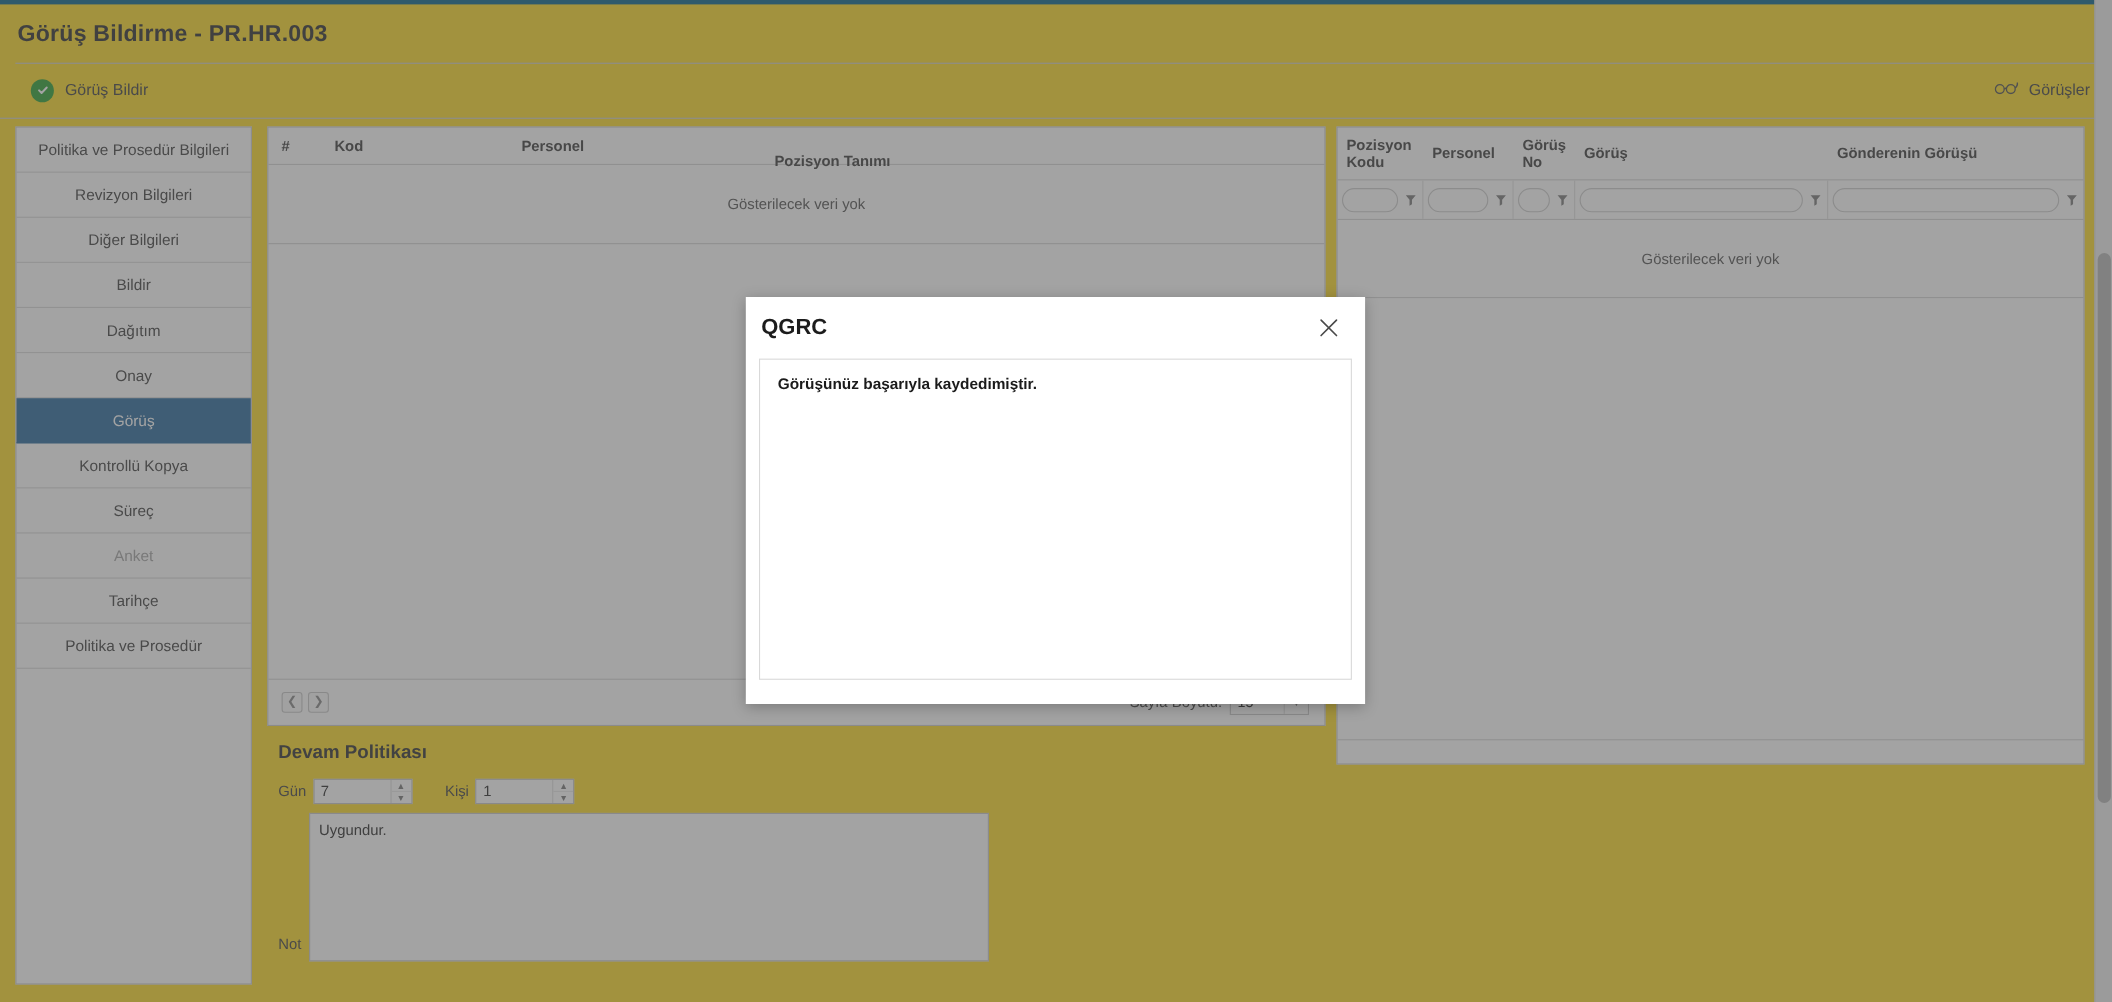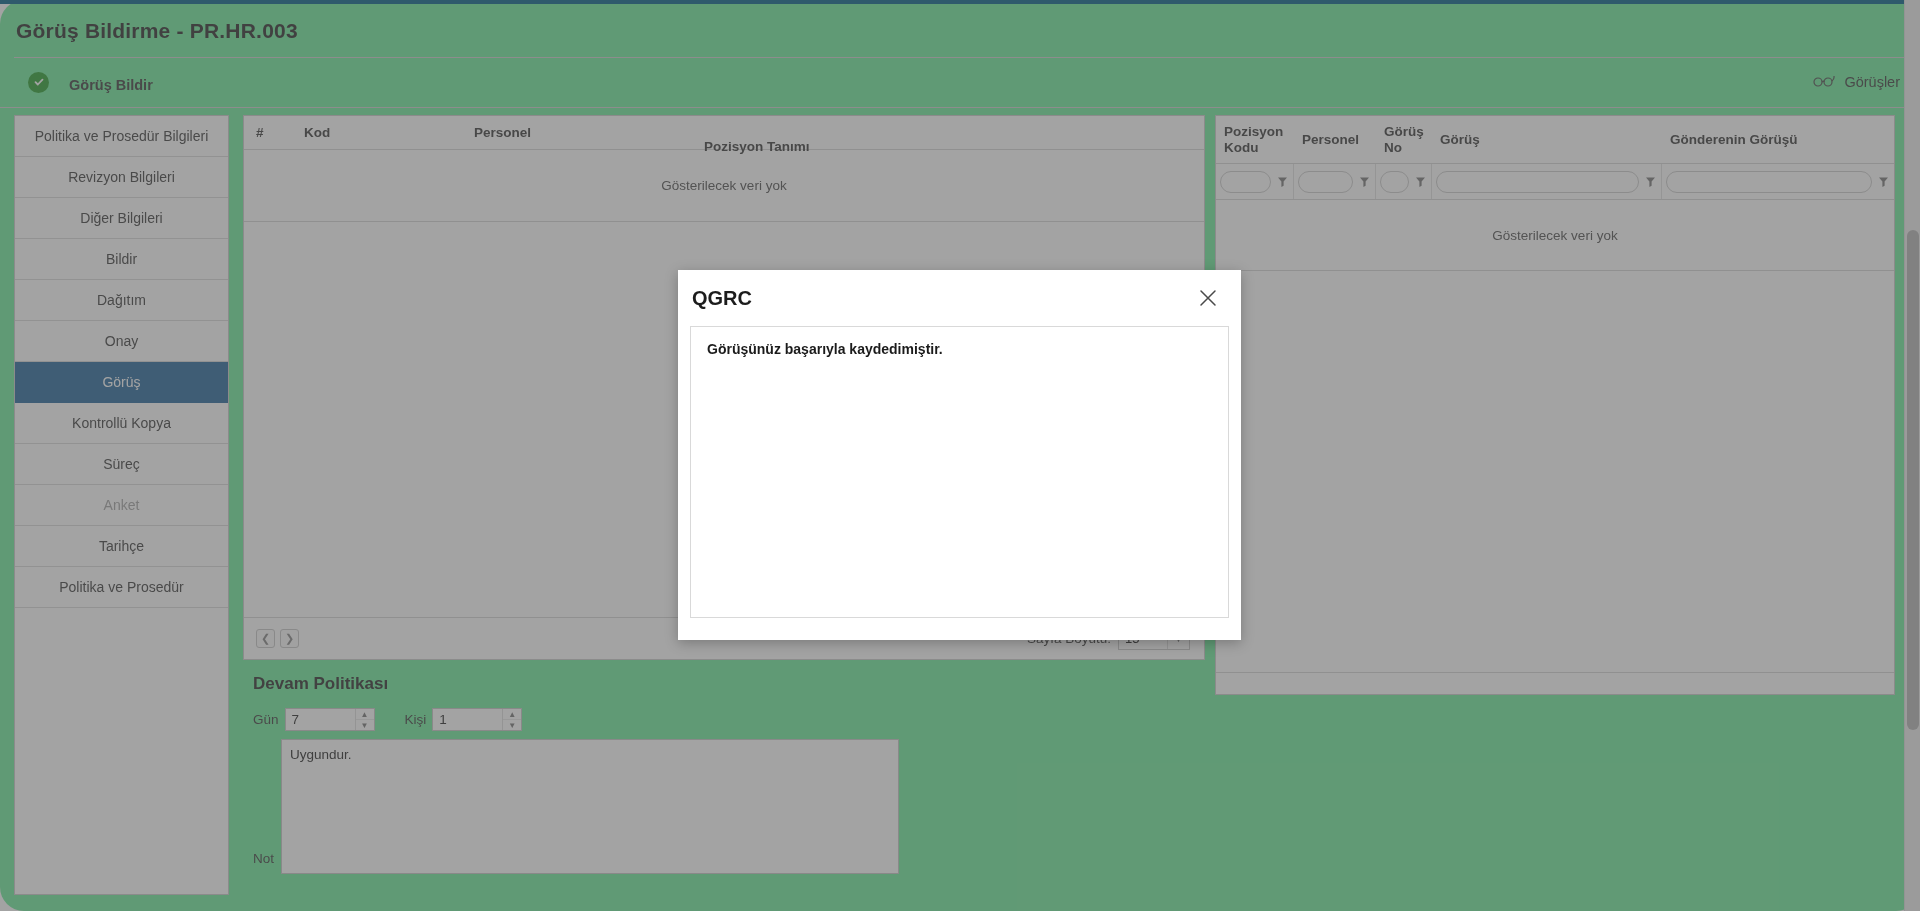--- a/index.html
+++ b/index.html
@@ -7,22 +7,21 @@
     margin: 0; padding: 0;
     width: 1920px; height: 911px;
     overflow: hidden;
     font-family: "Liberation Sans", sans-serif;
   }
   body { background: #ffffff; position: relative; }
 
   
   #page {
     position: absolute; inset: 0;
-    background: #86efac;
-    border-radius: 24px;
+    background: #fde047;
   }
   .top-accent {
     position: absolute; top: 0; left: 0; right: 0; height: 4px;
     background: #2c7a9b;
   }
 
   
   .page-header {
     position: absolute; top: 4px; left: 0; right: 0; height: 54px;
     display: flex; align-items: center;
@@ -36,21 +35,21 @@
     position: absolute; left: 14px; right: 14px; top: 57px;
     height: 1px; background: #d8d8d8;
   }
 
   
   .action-bar {
     position: absolute; top: 58px; left: 0; right: 0; height: 48px;
     display: flex; align-items: center; justify-content: space-between;
     padding: 0 20px 0 28px;
   }
-  .action-left { display: flex; align-items: flex-end; gap: 20px; cursor: pointer; font-weight: bold; }
+  .action-left { display: flex; align-items: center; gap: 10px; cursor: pointer; }
   .check-circle {
     width: 21px; height: 21px; border-radius: 50%;
     background: #4caf50; display: flex; align-items: center; justify-content: center;
     flex: none;
   }
   .check-circle svg { display: block; }
   .action-left-label { font-size: 14.5px; color: #5e5e5e; }
 
   .action-right { display: flex; align-items: center; gap: 9px; cursor: pointer; }
   .glasses-icon { display: block; }

